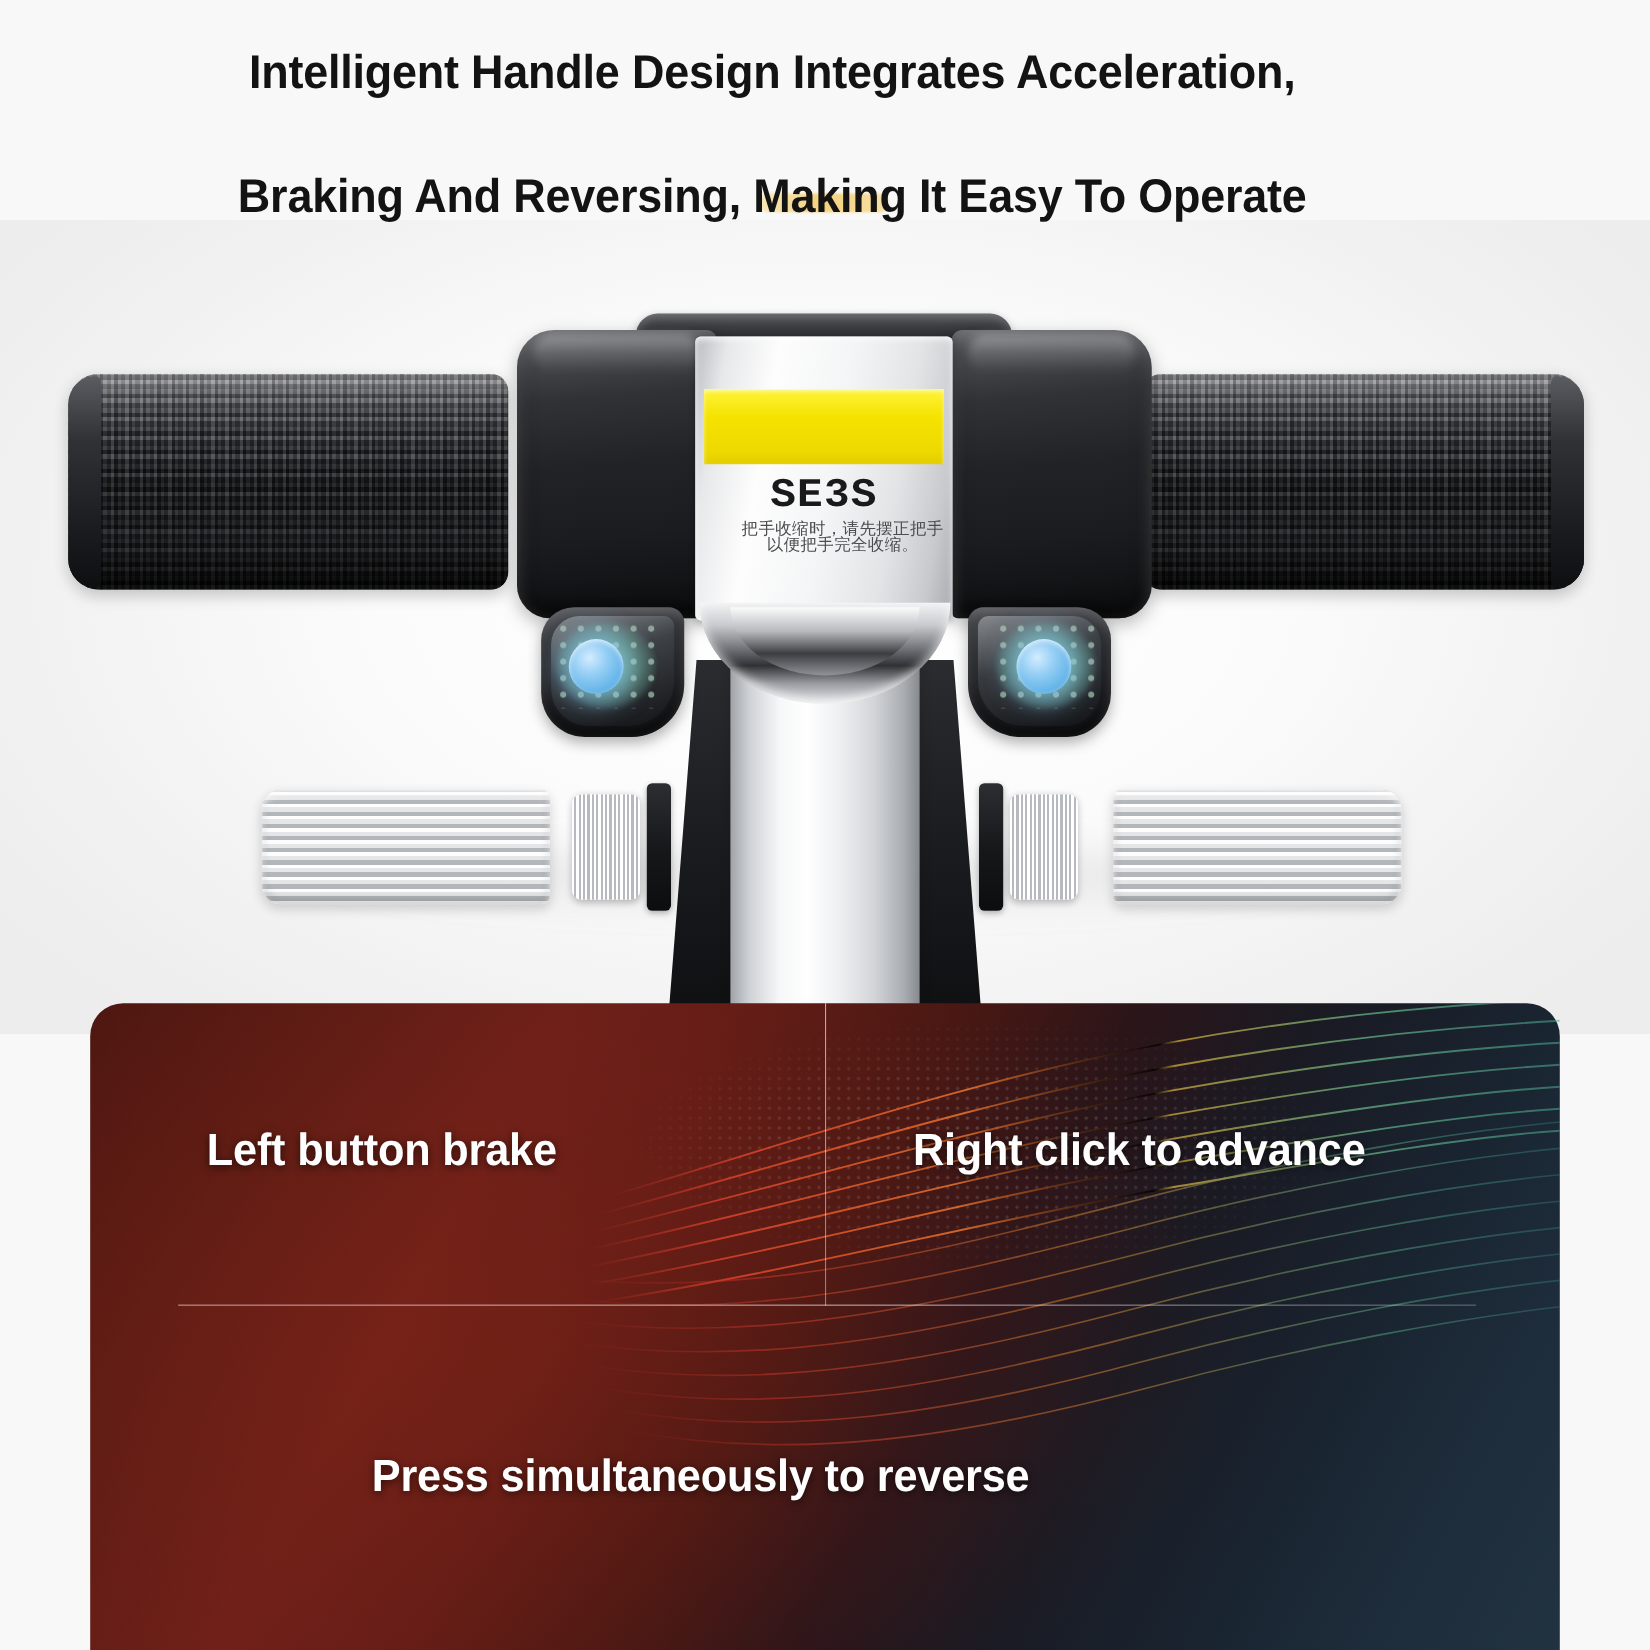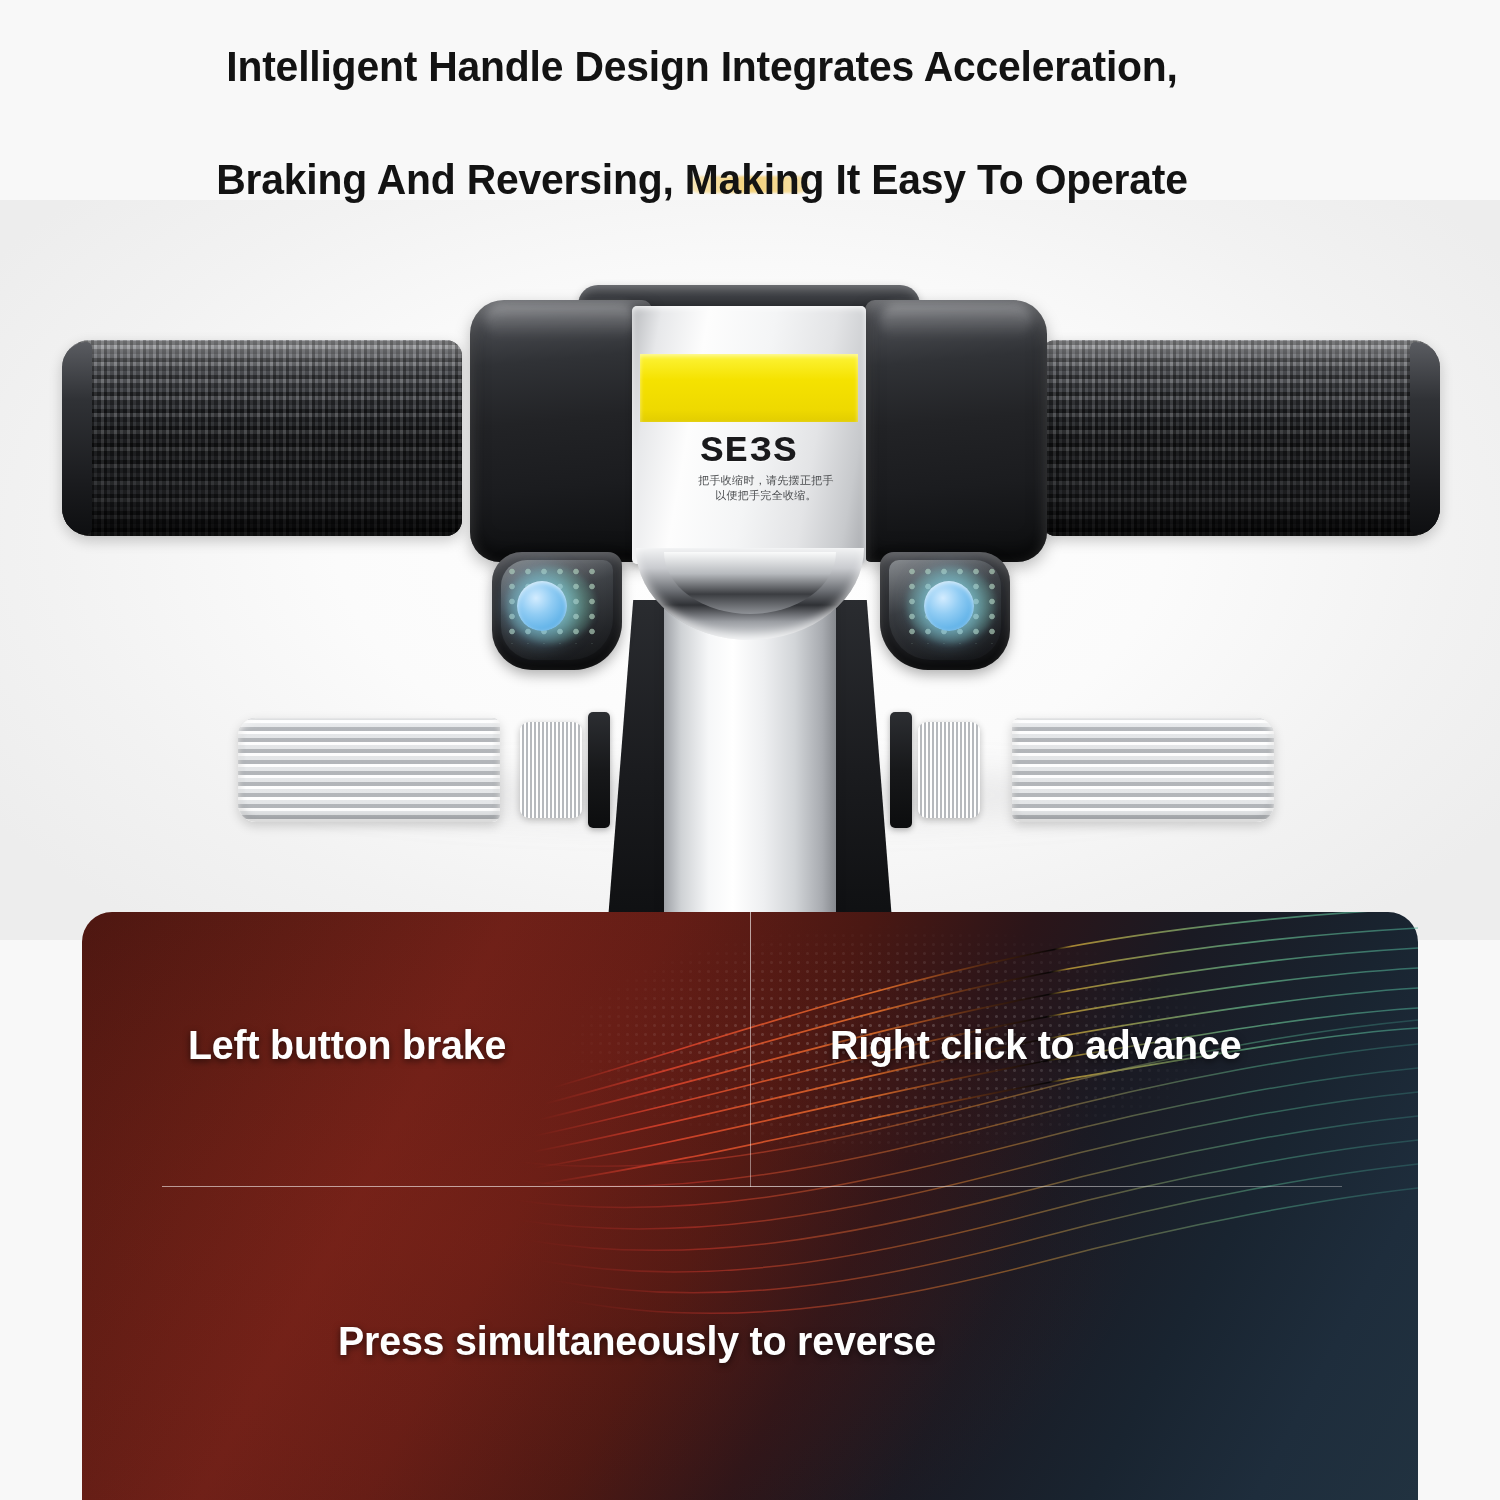--- a/index.html
+++ b/index.html
@@ -173,21 +173,21 @@
   }
   #brand-logo{
     position:absolute; left:0; top:124px; width:234px;
     text-align:center; font-size:37px; font-weight:bold;
     color:#1a1a1c; letter-spacing:1px;
     font-stretch:condensed; transform:scaleX(1.05);
     text-shadow:0 1px 0 rgba(255,255,255,.7);
   }
   #brand-note{
     position:absolute; left:0; top:168px; width:268px;
-    text-align:center; font-size:11px; line-height:15px;
+    text-align:center; font-size:15px; line-height:15px;
     color:#4a4c4f; letter-spacing:.3px; filter:blur(.35px);
   }
 
   
   #stem-collar{
     position:absolute; left:636px; top:548px; width:228px; height:92px; z-index:20;
     border-radius:50%/0 0 100% 100%;
     background:linear-gradient(180deg,#f2f3f4 0%,#c9cbcf 22%,#6e7176 46%,#2f3135 62%,#9a9da2 80%,#e4e6e8 100%);
     box-shadow:inset 0 -4px 9px rgba(255,255,255,.6);
   }

